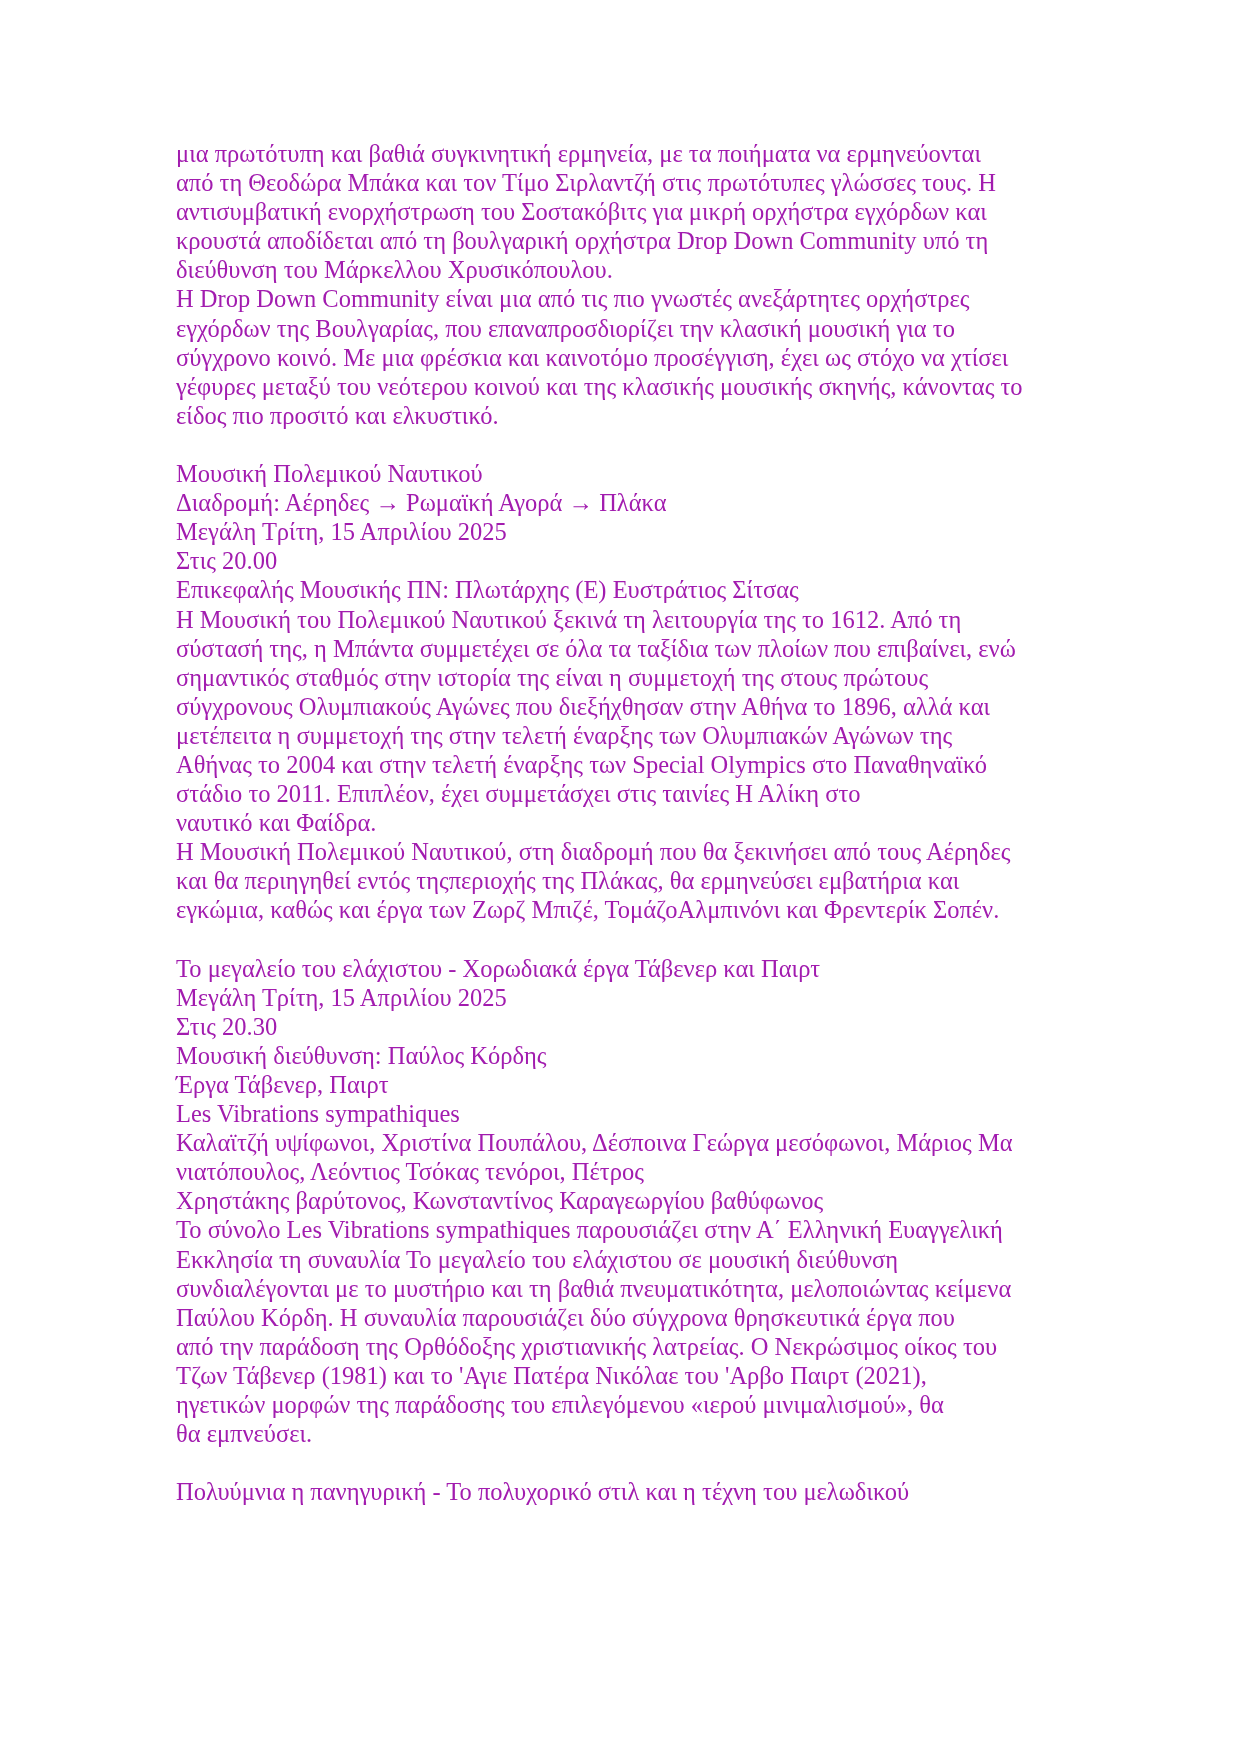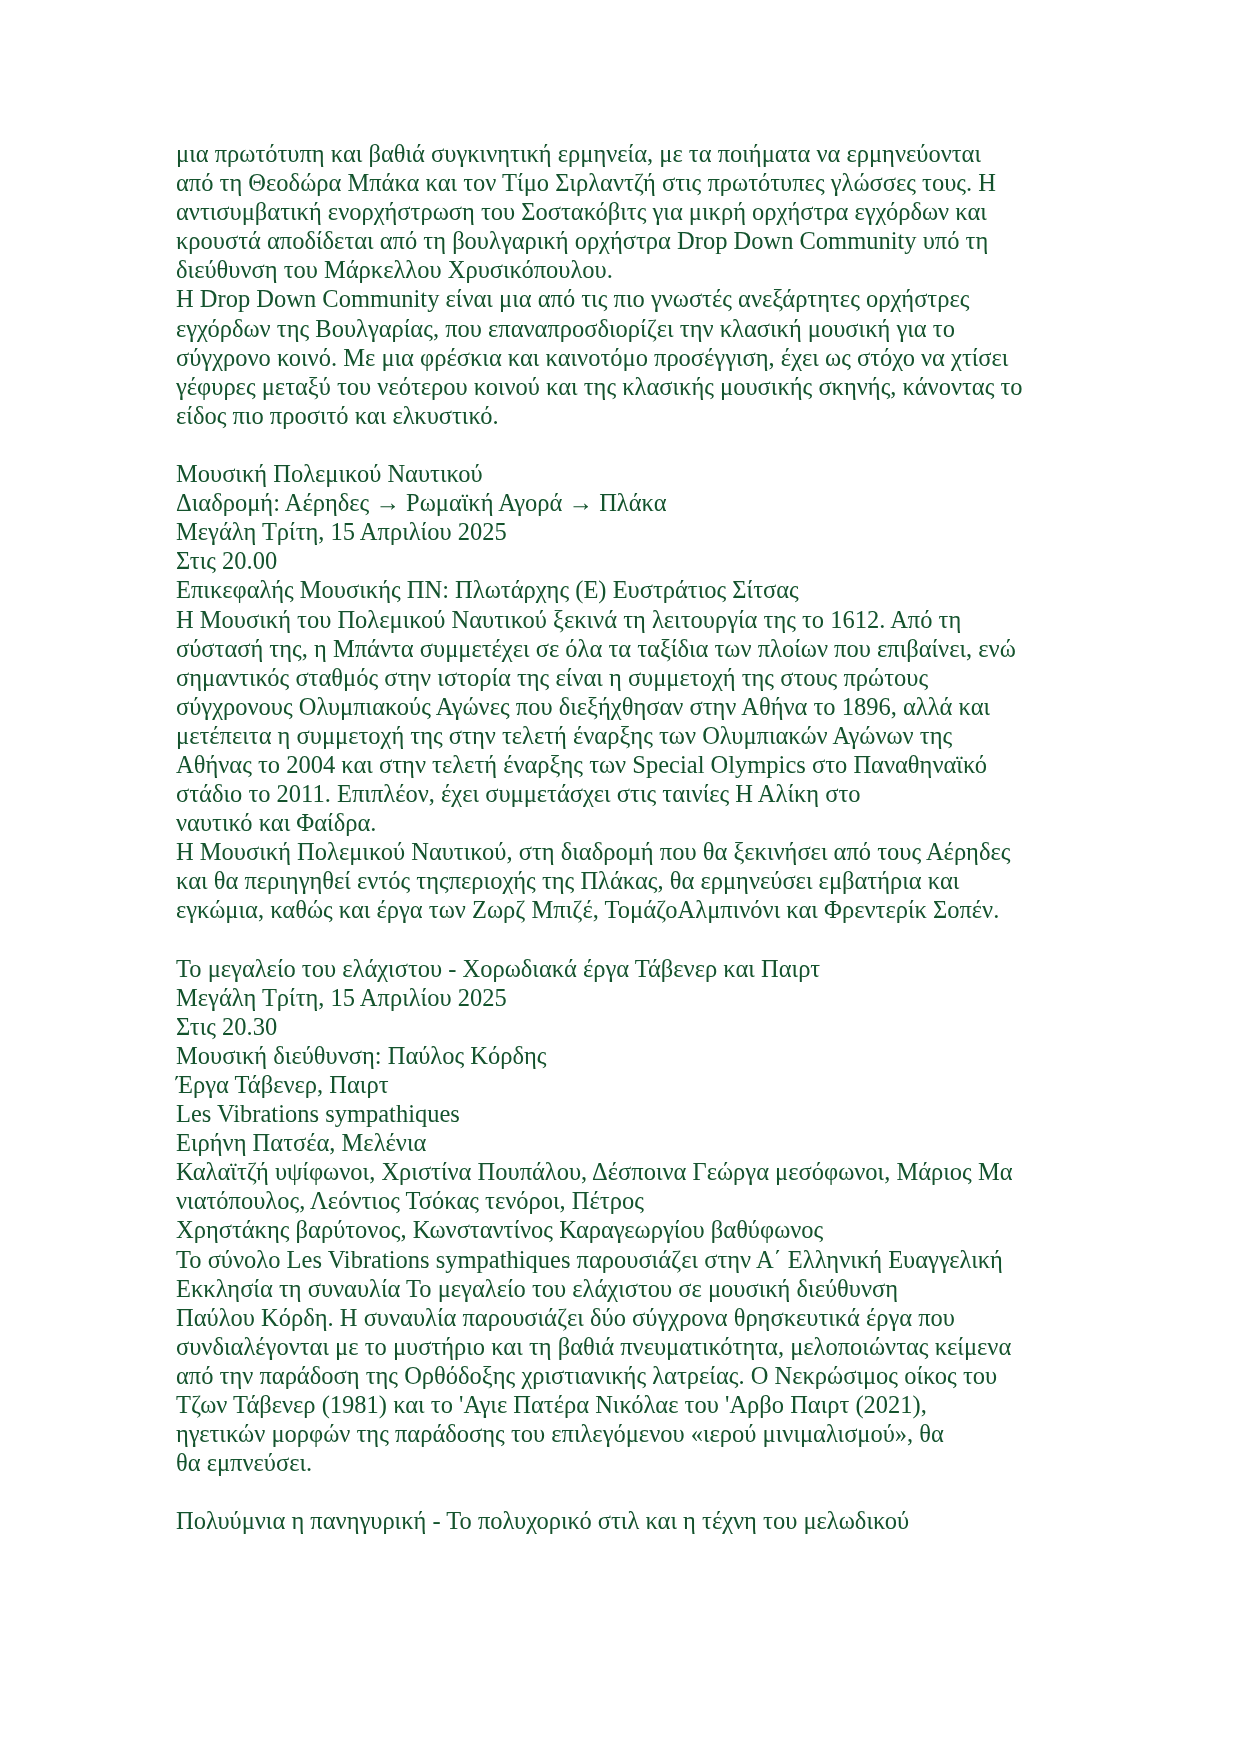--- a/index.html
+++ b/index.html
@@ -20,21 +20,21 @@
     top: 0;
     width: 1240px;
     height: 1755px;
     background: #ffffff;
   }
   .text-column {
     position: absolute;
     left: 176px;
     top: 139px;
     width: 930px;
-    color: #14532d;
+    color: #a21caf;
     font-size: 24.5px;
     line-height: 29.1px;
   }
   .line {
     white-space: pre;
     height: 29.1px;
   }
 </style>
 </head>
 <body>
@@ -68,28 +68,27 @@
       <div class="line">Η Μουσική Πολεμικού Ναυτικού, στη διαδρομή που θα ξεκινήσει από τους Αέρηδες</div>
       <div class="line">και θα περιηγηθεί εντός τηςπεριοχής της Πλάκας, θα ερμηνεύσει εμβατήρια και</div>
       <div class="line">εγκώμια, καθώς και έργα των Ζωρζ Μπιζέ, ΤομάζοΑλμπινόνι και Φρεντερίκ Σοπέν.</div>
       <div class="line">&nbsp;</div>
       <div class="line">Το μεγαλείο του ελάχιστου - Χορωδιακά έργα Τάβενερ και Παιρτ</div>
       <div class="line">Μεγάλη Τρίτη, 15 Απριλίου 2025</div>
       <div class="line">Στις 20.30</div>
       <div class="line">Μουσική διεύθυνση: Παύλος Κόρδης</div>
       <div class="line">Έργα Τάβενερ, Παιρτ</div>
       <div class="line">Les Vibrations sympathiques</div>
-      <div class="line">Ειρήνη Πατσέα, Μελένια</div>
       <div class="line">Καλαϊτζή υψίφωνοι, Χριστίνα Πουπάλου, Δέσποινα Γεώργα μεσόφωνοι, Μάριος Μα</div>
       <div class="line">νιατόπουλος, Λεόντιος Τσόκας τενόροι, Πέτρος</div>
       <div class="line">Χρηστάκης βαρύτονος, Κωνσταντίνος Καραγεωργίου βαθύφωνος</div>
       <div class="line">Το σύνολο Les Vibrations sympathiques παρουσιάζει στην Α΄ Ελληνική Ευαγγελική</div>
       <div class="line">Εκκλησία τη συναυλία Το μεγαλείο του ελάχιστου σε μουσική διεύθυνση</div>
+      <div class="line">συνδιαλέγονται με το μυστήριο και τη βαθιά πνευματικότητα, μελοποιώντας κείμενα</div>
       <div class="line">Παύλου Κόρδη. Η συναυλία παρουσιάζει δύο σύγχρονα θρησκευτικά έργα που</div>
-      <div class="line">συνδιαλέγονται με το μυστήριο και τη βαθιά πνευματικότητα, μελοποιώντας κείμενα</div>
       <div class="line">από την παράδοση της Ορθόδοξης χριστιανικής λατρείας. Ο Νεκρώσιμος οίκος του</div>
       <div class="line">Τζων Τάβενερ (1981) και το 'Αγιε Πατέρα Νικόλαε του 'Αρβο Παιρτ (2021),</div>
       <div class="line">ηγετικών μορφών της παράδοσης του επιλεγόμενου «ιερού μινιμαλισμού», θα</div>
       <div class="line">θα εμπνεύσει.</div>
       <div class="line">&nbsp;</div>
       <div class="line">Πολυύμνια η πανηγυρική - Το πολυχορικό στιλ και η τέχνη του μελωδικού</div>
     </div>
 </div>
 
 </body></html>

